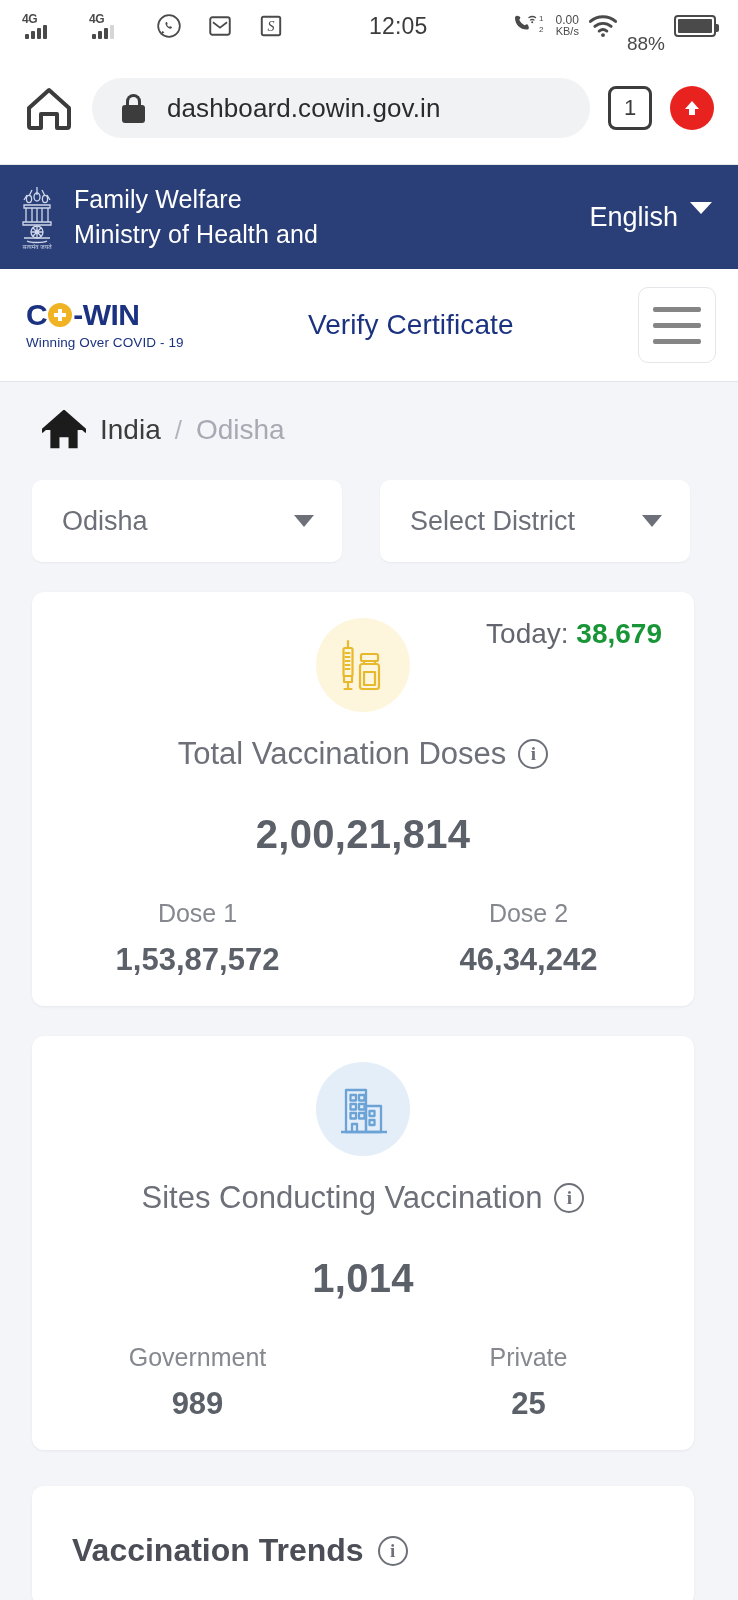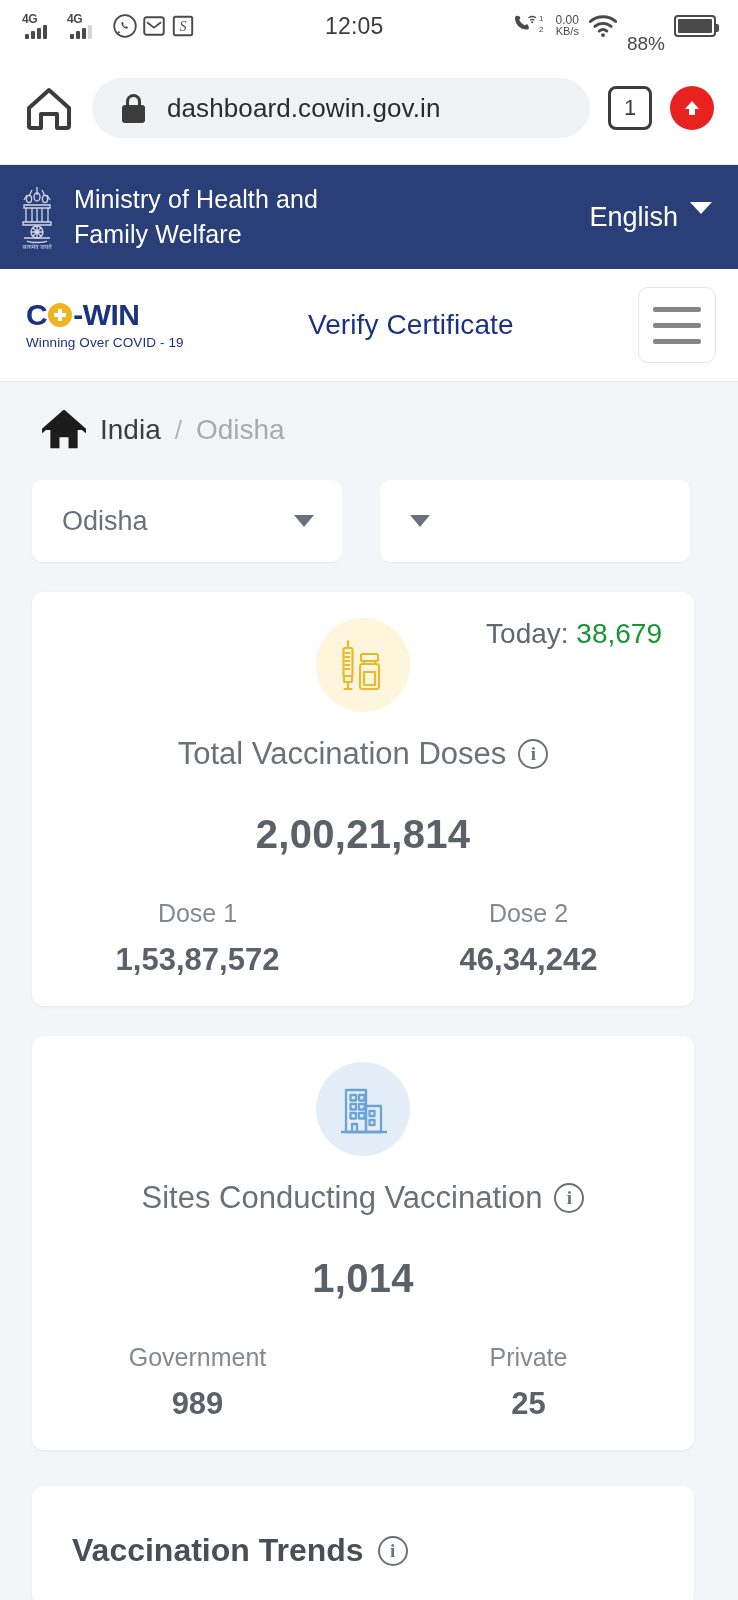--- a/index.html
+++ b/index.html
@@ -9,21 +9,21 @@
     background:#f4f5f9;
     overflow:hidden;
     -webkit-font-smoothing:antialiased;
   }
 
   
   .statusbar{
     height:52px; background:#ffffff; display:flex; align-items:center;
     padding:0 22px; color:#4a4a4a;
   }
-  .sb-left{ display:flex; align-items:flex-end; gap:3px; flex:0 0 auto; }
+  .sb-left{ display:flex; align-items:flex-end; gap:25px; flex:0 0 auto; }
   .sig{ position:relative; width:42px; height:26px; display:block; }
   .sig .g{ position:absolute; left:0; top:-1px; font-size:12px; font-weight:bold; letter-spacing:-.3px; }
   .bars{ position:absolute; bottom:0; left:3px; display:flex; align-items:flex-end; gap:2px; }
   .bars i{ display:block; width:4px; background:#4a4a4a; border-radius:1px; }
   .bars i:nth-child(1){height:5px}
   .bars i:nth-child(2){height:8px}
   .bars i:nth-child(3){height:11px}
   .bars i:nth-child(4){height:14px}
   .sig.dim .bars i:nth-child(4){ background:#d6d6d6; }
   .sb-ico{ width:26px; height:26px; display:block; }
@@ -117,21 +117,21 @@
   }
   .sel .dn{ width:0;height:0;border-left:10px solid transparent;border-right:10px solid transparent;border-top:12px solid #6d7078; }
 
   .card{
     background:#fff; border-radius:12px; margin:30px 44px 0 32px;
     box-shadow:0 1px 3px rgba(16,24,40,.06); position:relative; padding:26px 0 0;
   }
   .today{
     position:absolute; right:32px; top:26px; font-size:28px; color:#63666e; white-space:nowrap;
   }
-  .today b{ color:#189536; font-weight:normal; }
+  .today b{ color:#189536; font-weight:bold; }
   .badge-icon{
     width:94px; height:94px; border-radius:50%;
     display:flex; align-items:center; justify-content:center; margin:0 auto;
   }
   .bi-yellow{ background:#fdf6dd; }
   .bi-blue{ background:#e4eef8; }
   .card-title{
     text-align:center; font-size:31px; color:#6d7078; margin-top:24px;
     display:flex; align-items:center; justify-content:center; gap:12px;
   }
@@ -254,22 +254,22 @@
       <path d="M12 25v14M18 25v14M23 25v14M28 25v14M34 25v14"></path>
       <path d="M9 39h28v3H9z"></path>
       <circle cx="23" cy="49" r="6"></circle>
       <circle cx="23" cy="49" r="1.6"></circle>
       <path d="M23 43v12M17 49h12M18.8 44.8l8.4 8.4M18.8 53.2l8.4-8.4"></path>
       <path d="M10 55h26M13 58c3 2 17 2 20 0"></path>
     </g>
     <text x="23" y="66" font-size="6" fill="#cfd8ea" text-anchor="middle" font-family="Liberation Sans, sans-serif">सत्यमेव जयते</text>
   </svg>
   <div class="ministry-txt">
+    <div>Family Welfare</div>
     <div>Ministry of Health and</div>
-    <div>Family Welfare</div>
   </div>
   <div class="lang">
     <span>English</span>
     <span class="caret-w"></span>
   </div>
 </div>
 
 <div class="navbar">
   <div class="logo">
     <div class="logo-main">
@@ -298,20 +298,21 @@
     <span class="crumb-sep">/</span>
     <span class="crumb-cur">Odisha</span>
   </div>
 
   <div class="selects">
     <div class="sel">
       <span>Odisha</span>
       <span class="dn"></span>
     </div>
     <div class="sel">
+      <span>Select District</span>
       <span class="dn"></span>
     </div>
   </div>
 
   <div class="card">
     <div class="today">
       <span>Today:</span>
       <b>38,679</b>
     </div>
     <div class="badge-icon bi-yellow">

